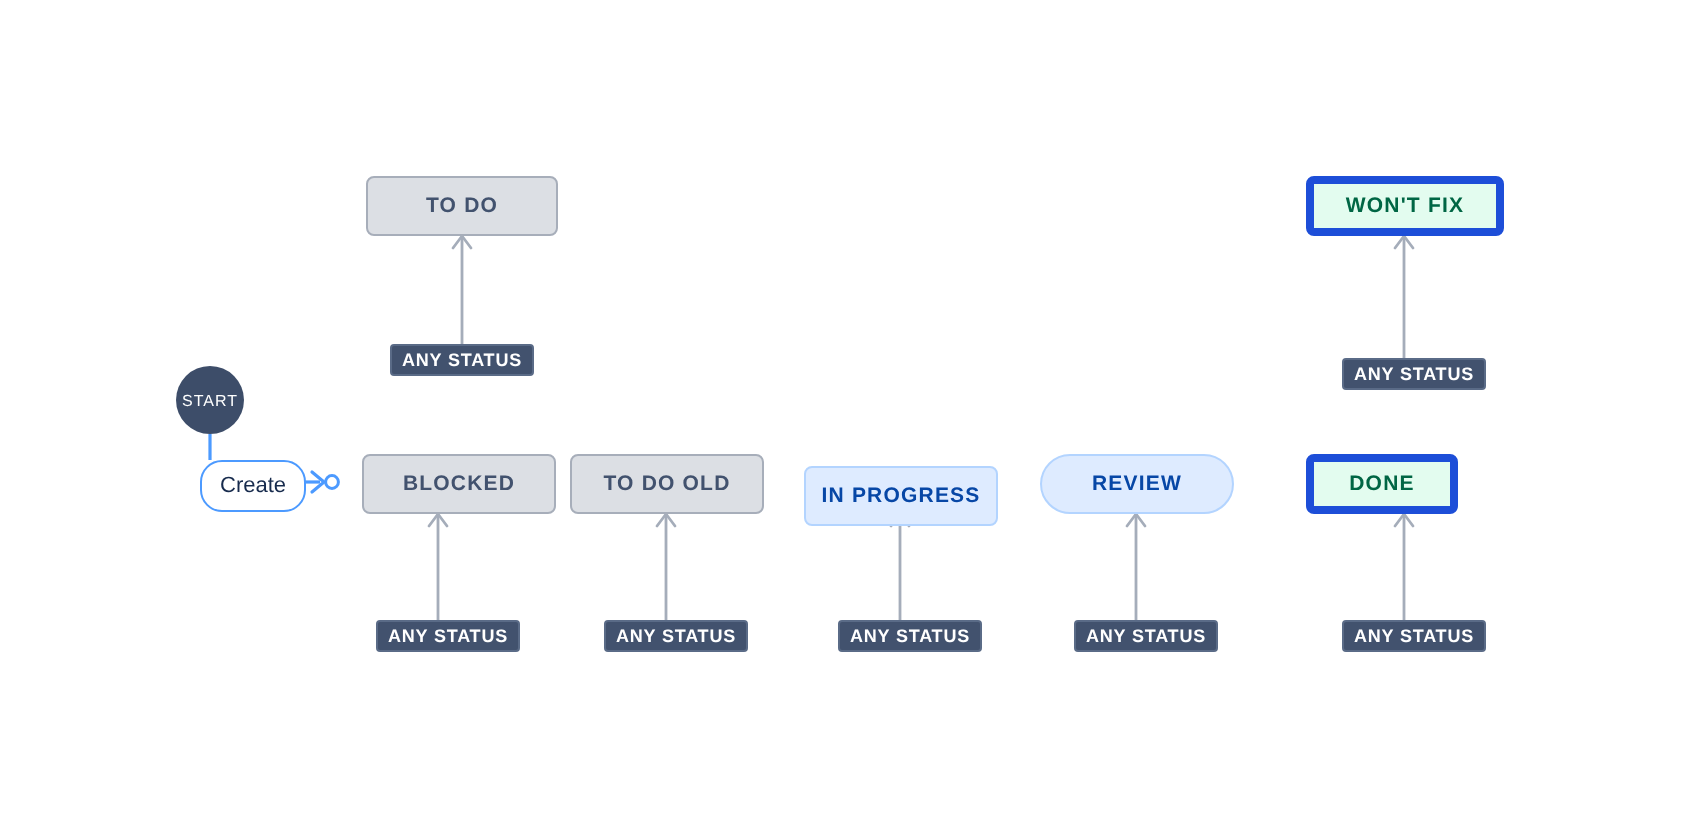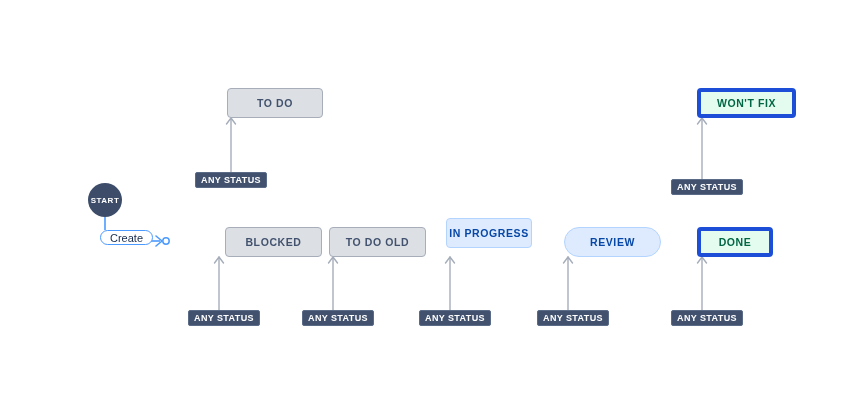--- a/index.html
+++ b/index.html
@@ -28,21 +28,20 @@
     border-radius: 4px;
     display: flex;
     align-items: center;
     justify-content: center;
     font-size: 10.5px;
     font-weight: bold;
     letter-spacing: 0.6px;
     text-transform: uppercase;
     white-space: nowrap;
     user-select: none;
-    margin-left: 44px;
   }
   .node.gray {
     background: #dcdfe4;
     border: 1px solid #a7aeba;
     color: #42526e;
   }
   .node.blue {
     background: #deebff;
     border: 1px solid #b3d4ff;
     color: #0747a6;
@@ -75,33 +74,33 @@
 
   
   .start-node {
     position: absolute;
     width: 34px;
     height: 34px;
     border-radius: 50%;
     background: #3d4d69;
     color: #ffffff;
     font-size: 8px;
-    font-weight: bold;
+    font-weight: normal;
     letter-spacing: 0.5px;
     display: flex;
     align-items: center;
     justify-content: center;
     user-select: none;
   }
 
   
   .create-pill {
     position: absolute;
     box-sizing: border-box;
-    height: 15px;
+    height: 26px;
     padding: 0 9px;
     background: #ffffff;
     border: 1.6px solid #4c9aff;
     border-radius: 11px;
     color: #172b4d;
     font-size: 11px;
     display: flex;
     align-items: center;
     justify-content: center;
     white-space: nowrap;
@@ -168,21 +167,21 @@
       </div>
       <div class="node green" style="left: 653px; top: 88px; width: 99px;">
         <span>WON'T FIX</span>
       </div>
       <div class="node gray" style="left: 181px; top: 227px; width: 97px;">
         <span>BLOCKED</span>
       </div>
       <div class="node gray" style="left: 285px; top: 227px; width: 97px;">
         <span>TO DO OLD</span>
       </div>
-      <div class="node blue" style="left: 402px; top: 218px; width: 86px;">
+      <div class="node blue" style="left: 402px; top: 233px; width: 97px;">
         <span>IN PROGRESS</span>
       </div>
       <div class="node blue" style="left: 520px; top: 227px; width: 97px; border-radius: 15px;">
         <span>REVIEW</span>
       </div>
       <div class="node green" style="left: 653px; top: 227px; width: 76px;">
         <span>DONE</span>
       </div>
     </div>
   <div id="badges-layer">

